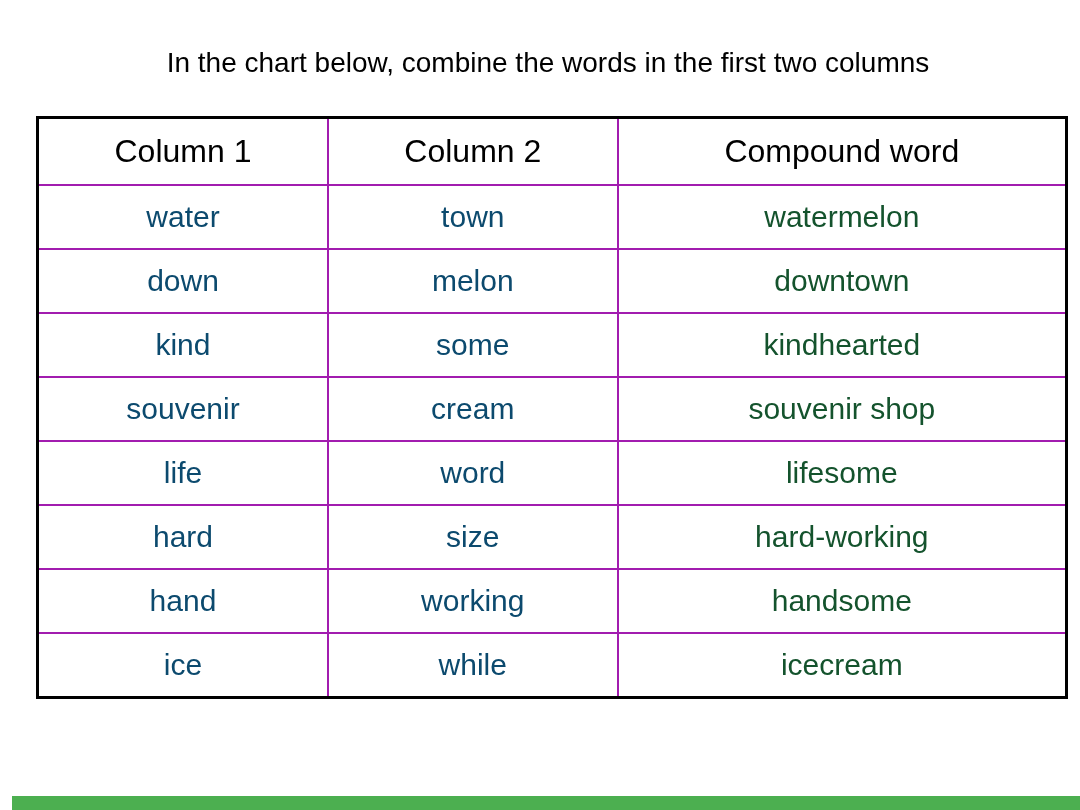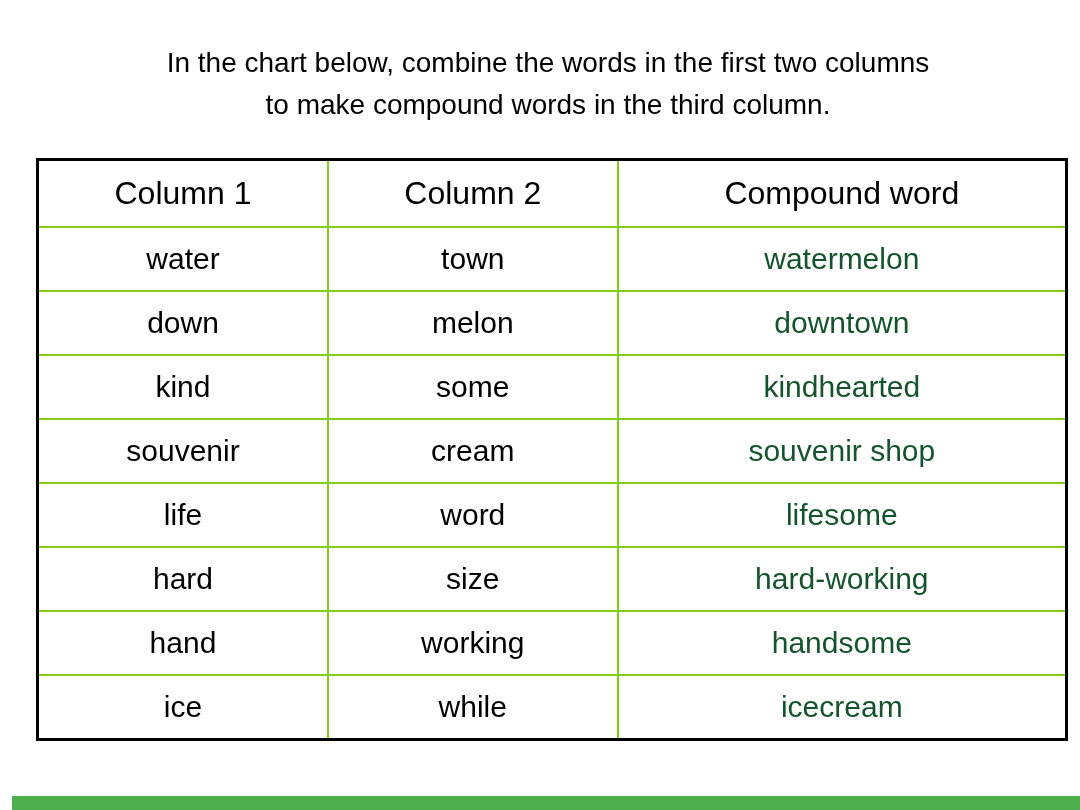--- a/index.html
+++ b/index.html
@@ -32,51 +32,50 @@
       flex: 1;
     }
 
     table {
       width: 100%;
       border-collapse: collapse;
       border: 3px solid #000000;
     }
 
     th, td {
-      border: 2px solid #84cc16;
+      border: 2px solid #a21caf;
       padding: 14px 20px;
       font-size: 30px;
     }
 
     th {
       font-weight: normal;
       font-size: 32px;
       background: #ffffff;
     }
 
     td.col1, td.col2 {
-      color: #000000;
+      color: #0c4a6e;
     }
 
     td.col3 {
       color: #14532d;
     }
 
     .bottom-bar {
       height: 18px;
       background: #4caf50;
       margin-top: auto;
     }
   </style>
 </head>
 <body>
 
 <div class="instruction">
   <span>In the chart below, combine the words in the first two  columns</span><br>
-  <span>to make compound words in the third column.</span>
 </div>
 
 <div class="table-container">
   <table>
     <thead>
       <tr>
         <th>Column 1</th>
         <th>Column 2</th>
         <th>Compound word</th>
       </tr>

